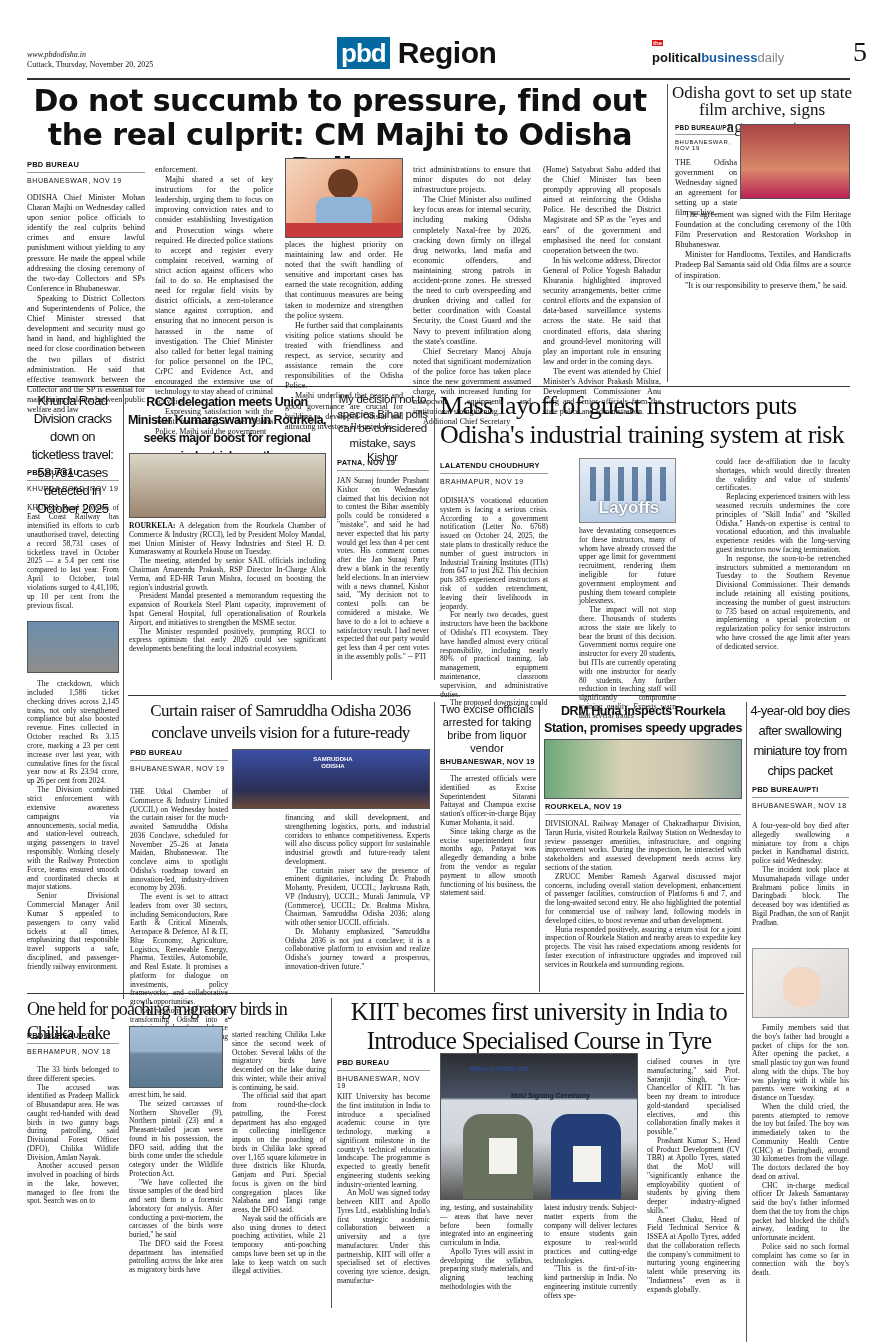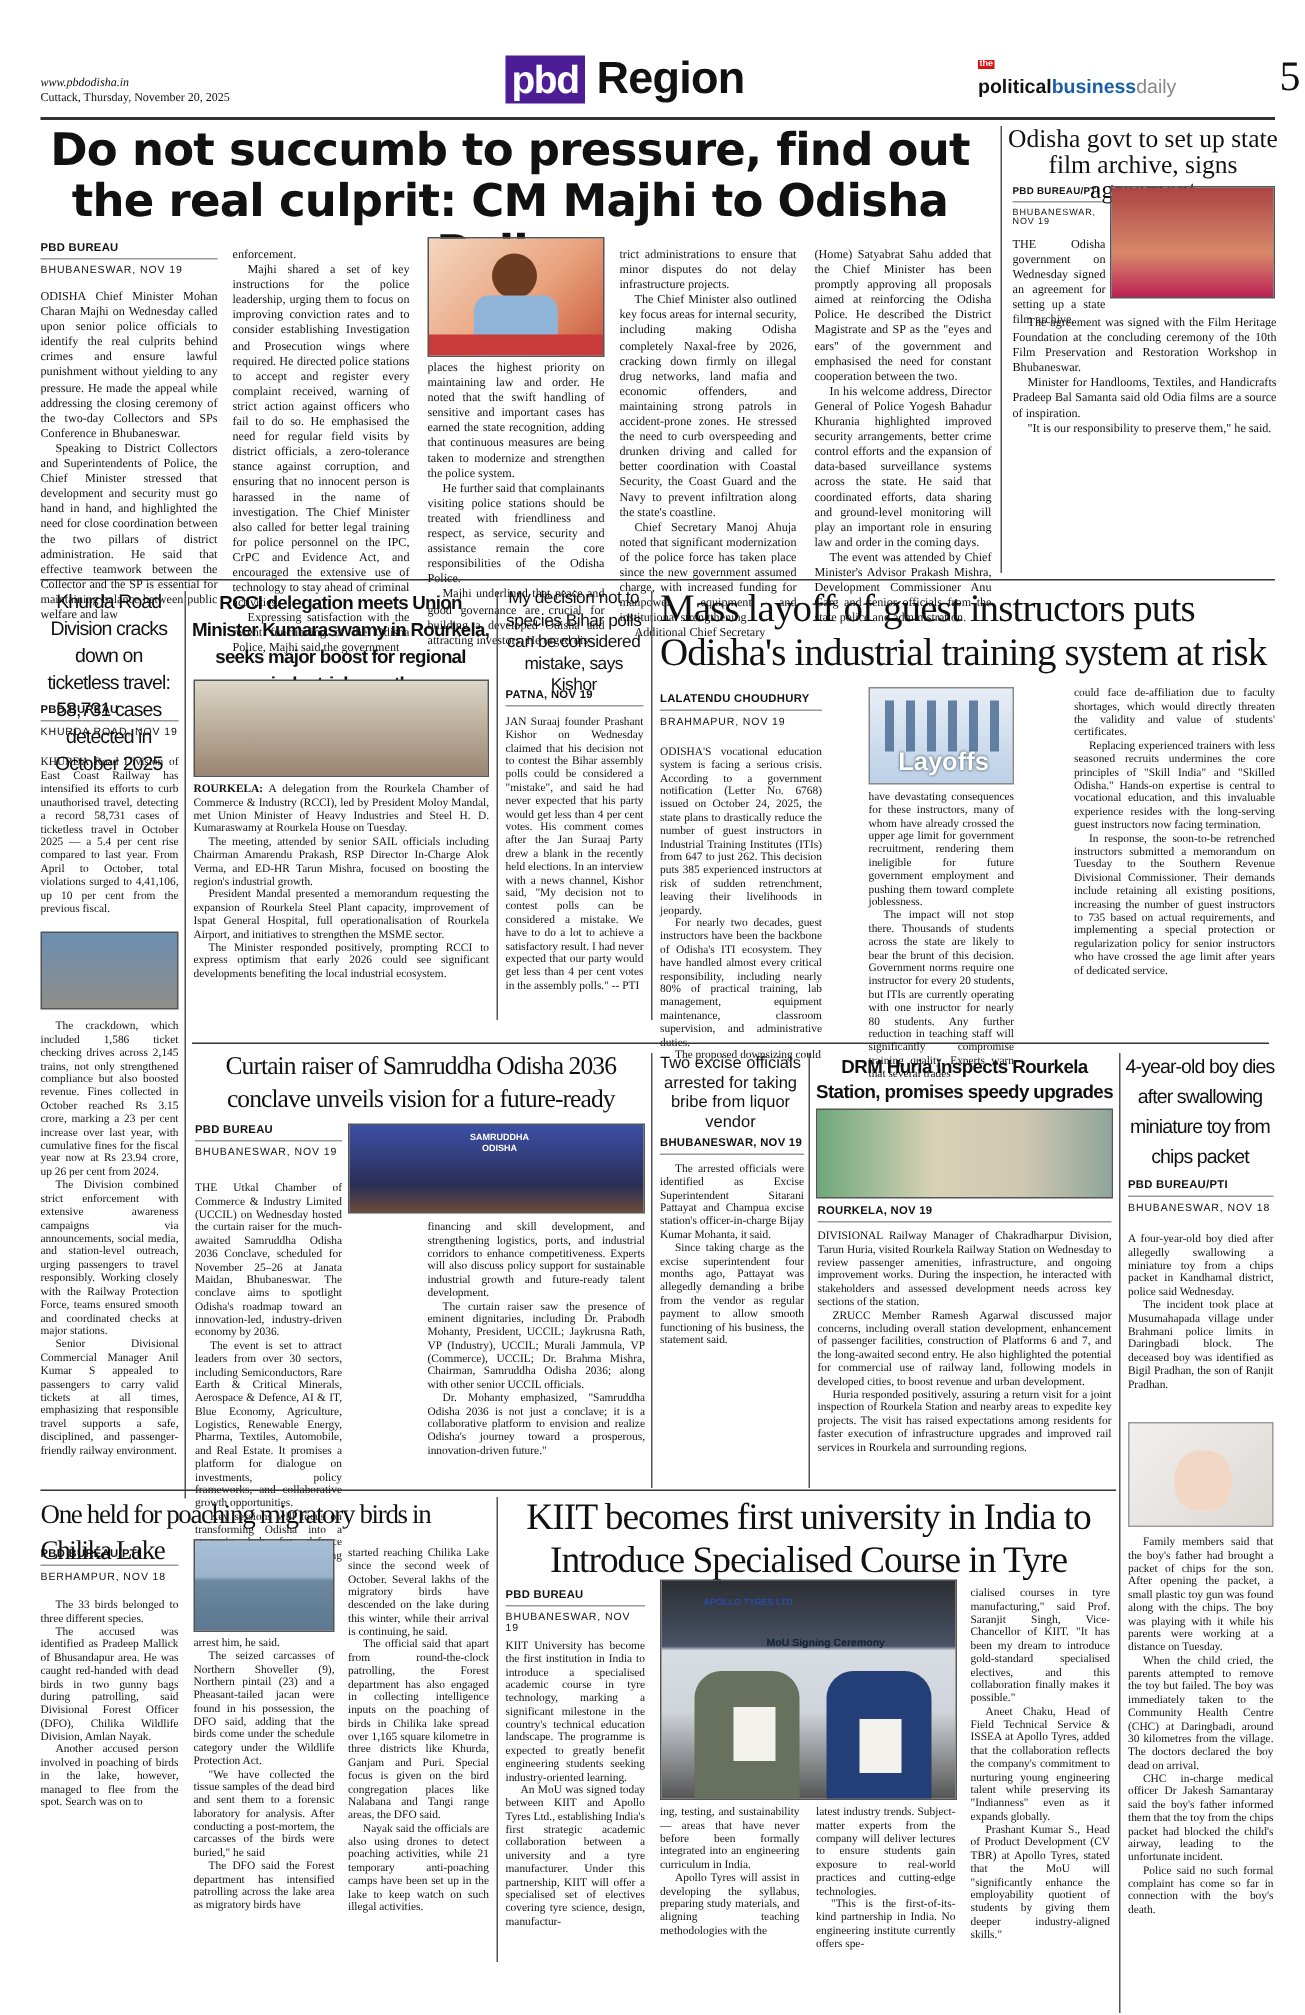--- a/index.html
+++ b/index.html
@@ -1,21 +1,21 @@
 <!DOCTYPE html>
 <html><head>
 <meta charset="utf-8">
 <style>
 *{box-sizing:border-box;margin:0;padding:0}
 body{width:870px;height:1343px;background:#fff;font-family:"DejaVu Serif",serif;color:#111;position:relative;overflow:hidden}
 .abs{position:absolute}
 .mast-left{left:27px;top:50px;font-size:8px;line-height:10px;font-family:"Liberation Serif",serif}
 .mast-left .url{font-style:italic}
 .logo{left:337px;top:36px;display:flex;align-items:center;gap:8px}
-.logo .pbd{background:#4c1d95;color:#fff;font-family:"Liberation Sans",sans-serif;font-weight:bold;font-size:26px;line-height:32px;padding:0 4px;letter-spacing:-1px}
+.logo .pbd{background:#0369a1;color:#fff;font-family:"Liberation Sans",sans-serif;font-weight:bold;font-size:26px;line-height:32px;padding:0 4px;letter-spacing:-1px}
 .logo .reg{font-family:"Liberation Sans",sans-serif;font-weight:bold;font-size:30px;letter-spacing:-0.5px}
 .brand{left:652px;top:44px;display:flex;align-items:flex-end;gap:6px}
 .brand .the{position:absolute;left:0;top:-4px;background:#d11;color:#fff;font-size:6px;font-family:"Liberation Sans",sans-serif;font-weight:bold;padding:0 1px}
 .brand .b1{font-family:"Liberation Sans",sans-serif;font-weight:bold;font-size:13px}
 .brand .b2{font-family:"Liberation Sans",sans-serif;font-weight:bold;font-size:13px;color:#1a5ea8}
 .brand .b3{font-family:"Liberation Sans",sans-serif;font-size:13px;color:#888}
 .pageno{left:853px;top:36px;font-family:"Liberation Serif",serif;font-size:28px}
 .rule{background:#333}
 .hl-sans{font-family:"DejaVu Sans",sans-serif;font-weight:bold}
 .hl-serif{font-family:"Liberation Serif",serif}
@@ -266,15 +266,15 @@
 <div class="abs body" style="left:440px;top:1204px;width:93px;font-size:7.6px;line-height:8.75px">
   <p class="first">ing, testing, and sustainability — areas that have never before been formally integrated into an engineering curriculum in India.</p>
   <p>Apollo Tyres will assist in developing the syllabus, preparing study materials, and aligning teaching methodologies with the</p>
 </div>
 <div class="abs body" style="left:544px;top:1204px;width:93px;font-size:7.6px;line-height:8.75px">
   <p class="first">latest industry trends. Subject-matter experts from the company will deliver lectures to ensure students gain exposure to real-world practices and cutting-edge technologies.</p>
   <p>"This is the first-of-its-kind partnership in India. No engineering institute currently offers spe-</p>
 </div>
 <div class="abs body" style="left:647px;top:1058px;width:93px;font-size:7.6px;line-height:8.75px">
   <p class="first">cialised courses in tyre manufacturing," said Prof. Saranjit Singh, Vice-Chancellor of KIIT. "It has been my dream to introduce gold-standard specialised electives, and this collaboration finally makes it possible."</p>
+  <p>Prashant Kumar S., Head of Product Development (CV TBR) at Apollo Tyres, stated that the MoU will "significantly enhance the employability quotient of students by giving them deeper industry-aligned skills."</p>
   <p>Aneet Chaku, Head of Field Technical Service &amp; ISSEA at Apollo Tyres, added that the collaboration reflects the company's commitment to nurturing young engineering talent while preserving its "Indianness" even as it expands globally.</p>
-  <p>Prashant Kumar S., Head of Product Development (CV TBR) at Apollo Tyres, stated that the MoU will "significantly enhance the employability quotient of students by giving them deeper industry-aligned skills."</p>
 </div>
 
 </body></html>

